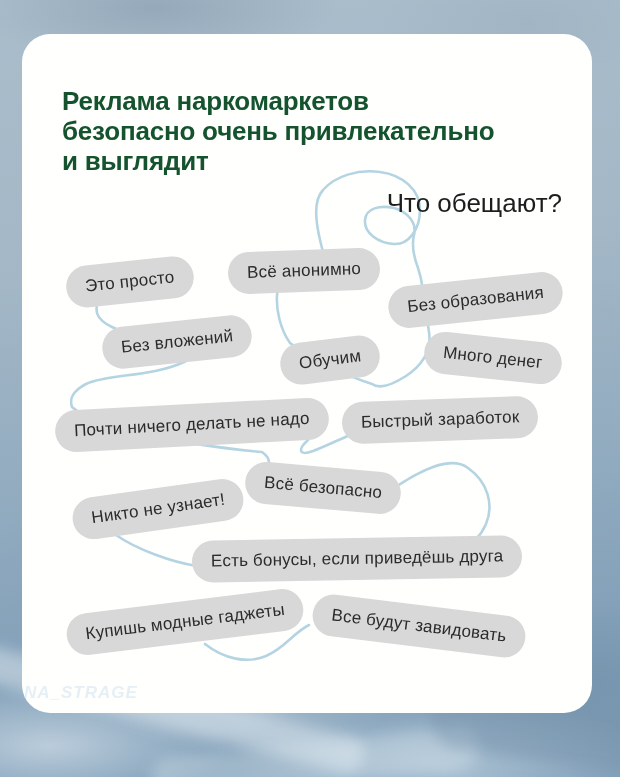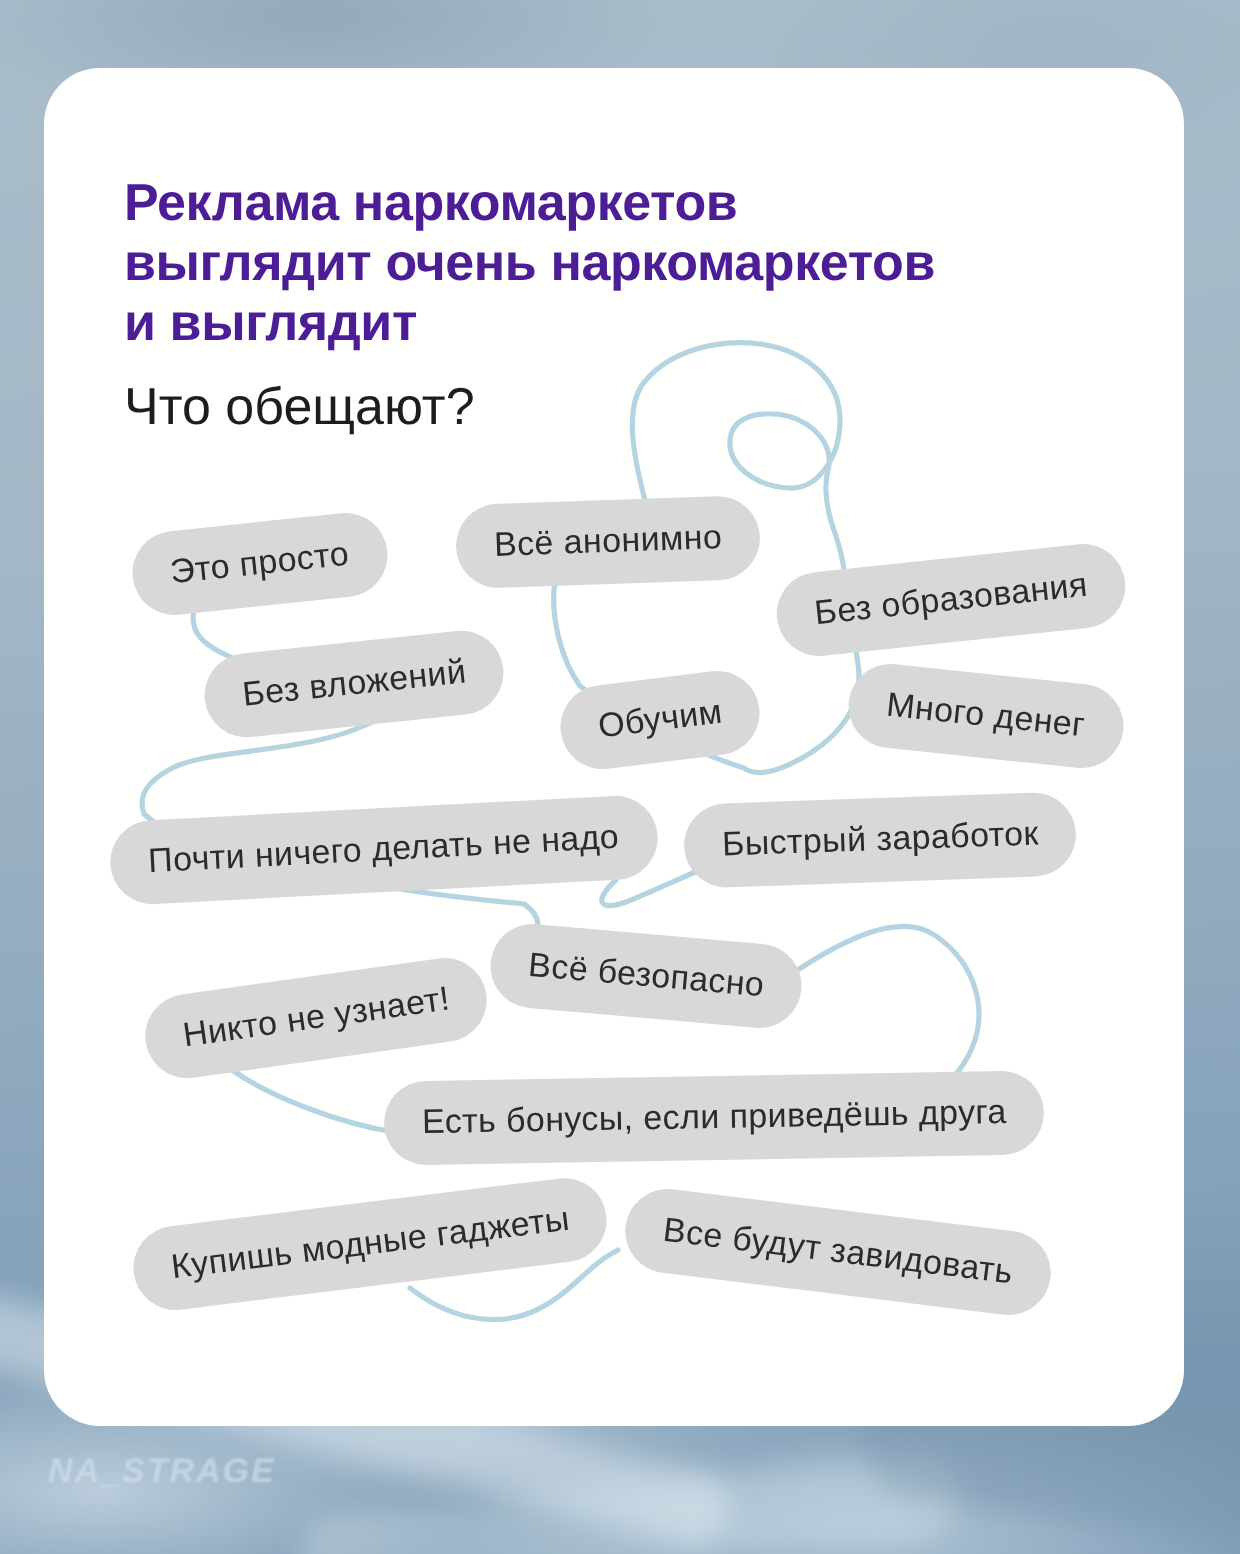--- a/index.html
+++ b/index.html
@@ -28,22 +28,22 @@
   .streak.s3{left:430px;top:700px;width:220px;height:60px;background:rgba(120,148,172,.45);transform:rotate(8deg);}
 
   
   .card{
     position:absolute;left:22px;top:34px;width:570px;height:679px;
     background:#fffffe;border-radius:28px;z-index:1;
   }
 
   
   .title-block{position:absolute;left:62px;top:86px;width:500px;z-index:3;}
-  .title-line{display:block;font-size:26px;line-height:30px;font-weight:700;color:#4c1d95;letter-spacing:-0.2px;}
-  .question{margin-top:12px;font-size:26px;line-height:30px;font-weight:400;color:#1d1d1d;}
+  .title-line{display:block;font-size:26px;line-height:30px;font-weight:700;color:#14532d;letter-spacing:-0.2px;}
+  .question{margin-top:12px;font-size:26px;line-height:30px;font-weight:400;color:#1d1d1d;text-align:right;}
 
   
   svg.doodle{position:absolute;left:0;top:0;z-index:2;}
 
   
   .pill{
     position:absolute;z-index:3;white-space:nowrap;
     background:#d8d8d8;color:#2b2b2b;
     font-size:17px;font-weight:500;letter-spacing:.2px;
     padding:11px 19px;border-radius:24px;
@@ -57,21 +57,21 @@
   .p7{left:55px;top:404px;transform:rotate(-3deg);}
   .p8{left:342px;top:399px;transform:rotate(-2deg);}
   .p9{left:245px;top:467px;transform:rotate(5deg);}
   .p10{left:72px;top:488px;transform:rotate(-8deg);}
   .p11{left:192px;top:538px;transform:rotate(-1deg);}
   .p12{left:66px;top:601px;transform:rotate(-7deg);}
   .p13{left:312px;top:605px;transform:rotate(7deg);}
 
   
   .wm{position:absolute;z-index:4;font-weight:700;font-size:17px;letter-spacing:1px;}
-  .wm-left{left:24px;top:726px;color:rgba(214,228,240,.6);filter:blur(.6px);font-style:italic;}
+  .wm-left{left:24px;top:683px;color:rgba(214,228,240,.6);filter:blur(.6px);font-style:italic;}
   .wm-right{left:334px;top:727px;color:rgba(198,218,234,.75);filter:blur(.5px);font-weight:400;letter-spacing:.5px;}
 </style>
 </head>
 <body>
 
 <div class="stage">
 
   <div class="bg"></div>
   <div class="streak s1"></div>
   <div class="streak s2"></div>
@@ -120,21 +120,21 @@
       <path d="
         M 205 644
         C 224 659 247 664 266 656
         C 285 648 293 633 309 625"></path>
     </g>
   </svg>
 
   <div class="title-block">
     <h1 style="margin:0;font-size:26px;">
       <span class="title-line">Реклама наркомаркетов</span>
-      <span class="title-line">выглядит очень наркомаркетов</span>
+      <span class="title-line">безопасно очень привлекательно</span>
       <span class="title-line">и выглядит</span>
     </h1>
     <div class="question">Что обещают?</div>
   </div>
 
   <div class="pill p1">Это просто</div>
   <div class="pill p2">Всё анонимно</div>
   <div class="pill p3">Без образования</div>
   <div class="pill p4">Без вложений</div>
   <div class="pill p5">Обучим</div>

